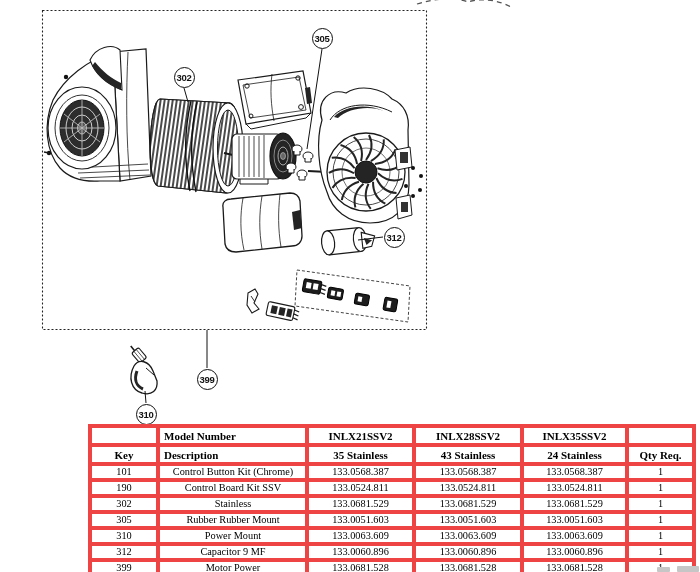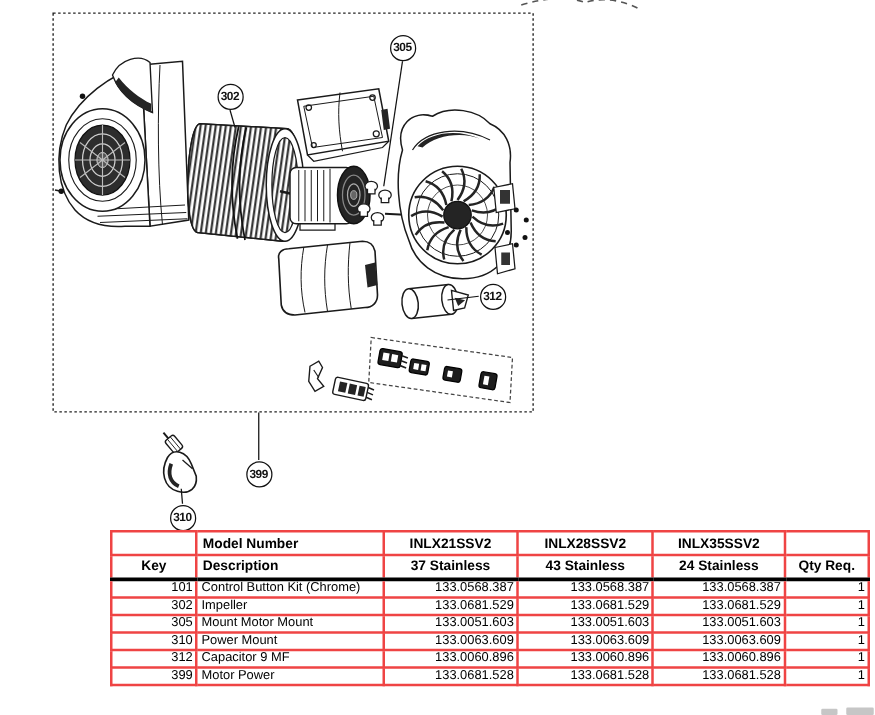--- a/index.html
+++ b/index.html
@@ -9,28 +9,28 @@
   .callout{
     position:absolute;width:21px;height:21px;border:1.4px solid #111;border-radius:50%;
     background:#fff;display:flex;align-items:center;justify-content:center;
     font-size:9.5px;font-weight:bold;color:#111;box-sizing:border-box;letter-spacing:-0.3px;
   }
   table.parts{
     position:absolute;left:88px;top:424px;width:608px;border-collapse:collapse;
     table-layout:fixed;background:#fff;color:#000;border:2px solid #000;
   }
   .parts th,.parts td{
-    border:2px solid #ef4444;padding:0 2px;overflow:hidden;white-space:nowrap;
-    vertical-align:middle;box-sizing:border-box;
+    border:4px solid #ef4444;padding:0 2px;overflow:hidden;white-space:nowrap;
+    vertical-align:middle;box-sizing:border-box;font-family:Liberation Serif, serif;
   }
   .parts thead th{font-size:11px;font-weight:bold;height:19px;}
   .parts thead th.lft{text-align:left;padding-left:4px;}
   .parts thead tr.sub th{border-bottom:3px solid #000;}
-  .parts tbody td{font-size:10.3px;height:13.4px;text-align:right;line-height:12px;}
-  .parts tbody td.desc{text-align:left;padding-left:3px;margin-top:28px;}
+  .parts tbody td{font-size:10.3px;height:13.4px;text-align:center;line-height:12px;}
+  .parts tbody td.desc{text-align:center;padding-left:3px;margin-top:28px;}
   .frag{position:absolute;background:#c6c6c6;border-radius:1px;}
 </style>
 </head>
 <body>
 
 <div class="page">
 
   <svg width="700" height="424" viewBox="0 0 700 424">
     <defs>
       <pattern id="slats" patternUnits="userSpaceOnUse" width="4" height="4" patternTransform="rotate(8)">
@@ -243,46 +243,54 @@
         <th></th>
         <th class="lft">Model Number</th>
         <th>INLX21SSV2</th>
         <th>INLX28SSV2</th>
         <th>INLX35SSV2</th>
         <th></th>
       </tr>
       <tr class="sub">
         <th>Key</th>
         <th class="lft">Description</th>
-        <th>37 Stainless</th>
+        <th>35 Stainless</th>
         <th>43 Stainless</th>
         <th>24 Stainless</th>
         <th>Qty Req.</th>
       </tr>
     </thead>
     <tbody>
       <tr>
         <td>101</td>
         <td class="desc">Control Button Kit (Chrome)</td>
         <td>133.0568.387</td>
         <td>133.0568.387</td>
         <td>133.0568.387</td>
         <td>1</td>
       </tr>
       <tr>
+        <td>190</td>
+        <td class="desc">Control Board Kit SSV</td>
+        <td>133.0524.811</td>
+        <td>133.0524.811</td>
+        <td>133.0524.811</td>
+        <td>1</td>
+      </tr>
+      <tr>
         <td>302</td>
-        <td class="desc">Impeller</td>
+        <td class="desc">Stainless</td>
         <td>133.0681.529</td>
         <td>133.0681.529</td>
         <td>133.0681.529</td>
         <td>1</td>
       </tr>
       <tr>
         <td>305</td>
-        <td class="desc">Mount Motor Mount</td>
+        <td class="desc">Rubber Rubber Mount</td>
         <td>133.0051.603</td>
         <td>133.0051.603</td>
         <td>133.0051.603</td>
         <td>1</td>
       </tr>
       <tr>
         <td>310</td>
         <td class="desc">Power Mount</td>
         <td>133.0063.609</td>
         <td>133.0063.609</td>

